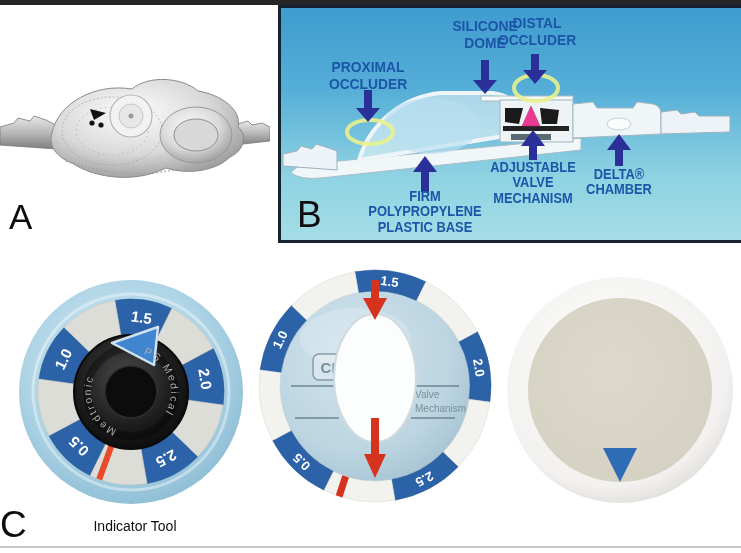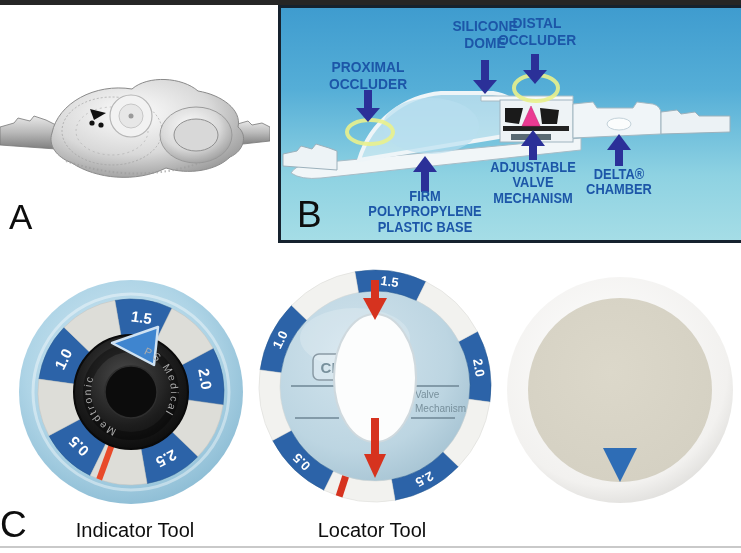--- a/index.html
+++ b/index.html
@@ -24,21 +24,21 @@
           background:linear-gradient(180deg,#3f9ccf 0%,#55aed7 35%,#8ed2e2 72%,#a5dde6 100%);}
   .panelB svg.device{position:absolute;left:0;top:0;}
   .ann{position:absolute;color:#1c56a8;font-weight:bold;font-size:14px;line-height:1.1;
        text-align:center;white-space:pre-line;letter-spacing:0px;transform:scaleX(.92);}
   .panelB .plabel{left:16px;top:188px;font-size:37px;}
 
   
   .panelC{position:absolute;left:0;top:245px;width:741px;height:301px;background:#ffffff;}
   .tool{position:absolute;}
   .caption{position:absolute;top:273px;width:180px;text-align:center;color:#0d0d0d;
-           font-size:20px;line-height:1.2;}
+           font-size:14px;line-height:1.2;}
   .panelC .plabel{left:0px;top:261px;font-size:37px;}
 
   svg text{font-family:"Liberation Sans",sans-serif;}
   .dialnum{fill:#ffffff;font-weight:bold;}
   .brandtxt{fill:#ababab;font-size:10.5px;letter-spacing:2px;}
   .smalltxt{fill:#78909c;}
 </style>
 </head>
 <body>
 
@@ -284,18 +284,17 @@
             <stop offset="100%" stop-color="#c6c2b4"></stop>
           </radialGradient>
         </defs>
         <circle cx="120" cy="120" r="113" fill="url(#gAdjOuter)"></circle>
         <circle cx="120" cy="120" r="92" fill="url(#gAdjInner)"></circle>
         <polygon points="103,178 137,178 120,212" fill="#2e6db6"></polygon>
       </svg>
     </div>
 
     <div class="caption" style="left:45px;">Indicator Tool</div>
-    <div class="caption" style="left:282px;">Locator Tool</div>
     <div class="plabel">C</div>
   </div>
 
   <div class="bottomline"></div>
 </div>
 
 </body></html>

